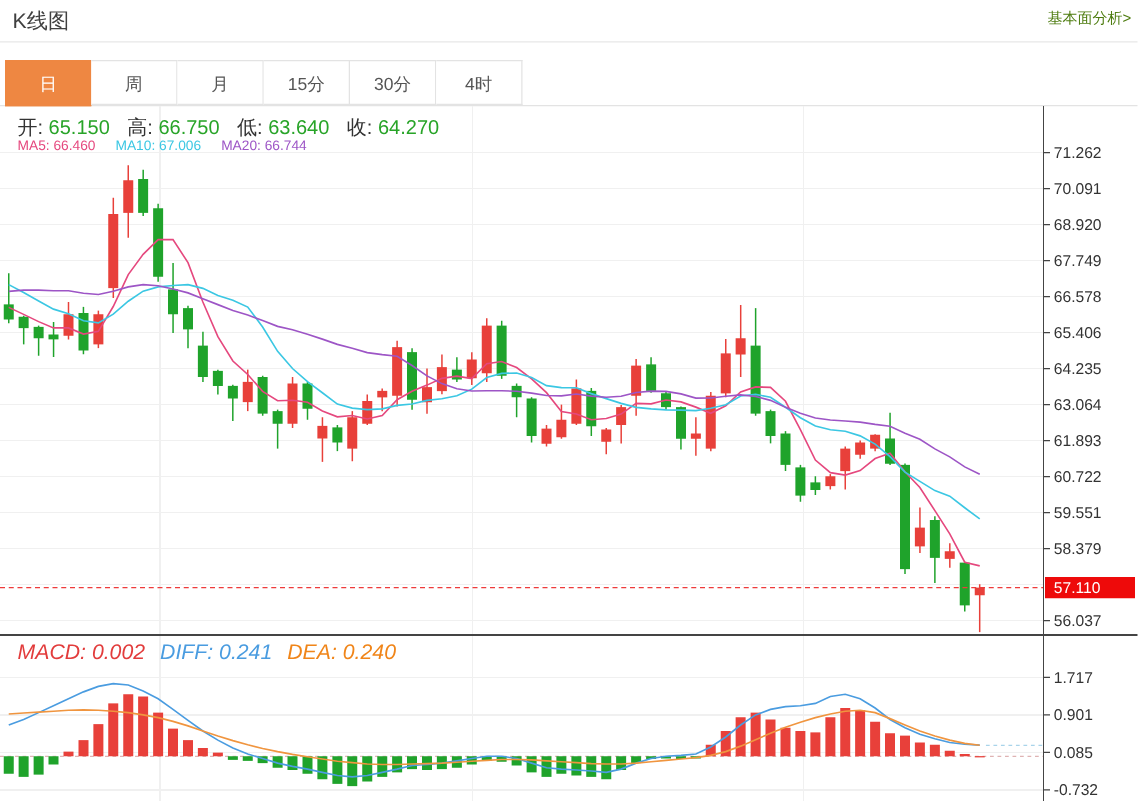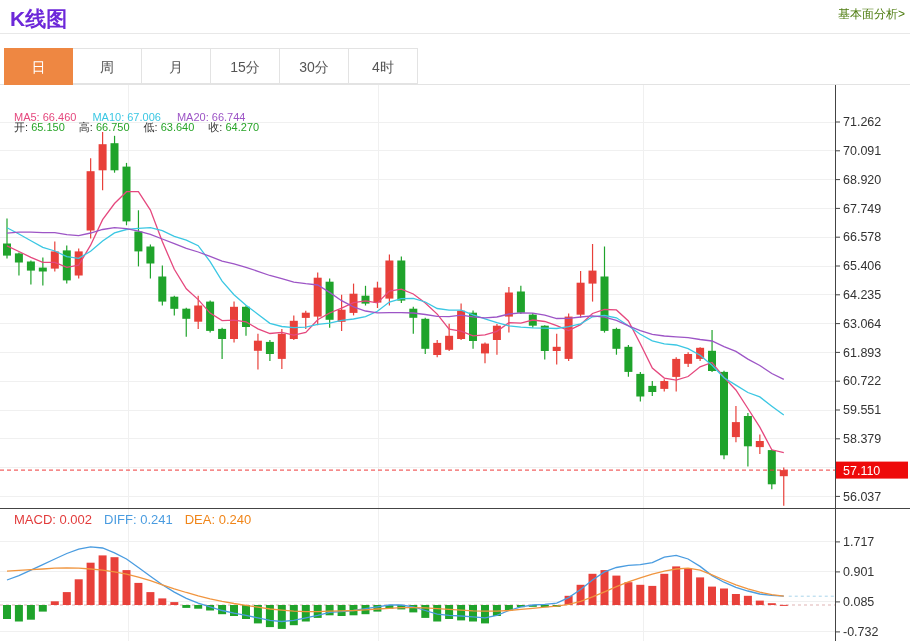--- a/index.html
+++ b/index.html
@@ -1,38 +1,38 @@
 <!DOCTYPE html>
 <html><head>
 <meta charset="utf-8">
 <style>
   html,body{margin:0;padding:0;}
   body{
     width:910px;height:641px;position:relative;overflow:hidden;
     background:#fff;font-family:"Liberation Sans","DejaVu Sans",sans-serif;
   }
-  .page-title{position:absolute;left:10px;top:5px;font-size:21px;font-weight:bold;color:#6d28d9;}
+  .page-title{position:absolute;left:10px;top:5px;font-size:17px;font-weight:normal;color:#404040;}
   .fund-link{position:absolute;right:5px;top:6px;font-size:12px;color:#4d7c0f;cursor:pointer;}
   .header-divider{position:absolute;left:0;top:33px;width:910px;height:1px;background:#e8e8e8;}
   .tabbar-underline{position:absolute;left:0;top:84px;width:910px;height:1px;background:#e3e3e3;}
   .tabbar{position:absolute;left:4px;top:48px;height:37px;display:flex;z-index:3;}
   .tab{
     width:69px;height:36px;line-height:36px;text-align:center;font-size:14px;color:#555;
     background:#fff;border-top:1px solid #e3e3e3;border-right:1px solid #e3e3e3;border-bottom:1px solid #e3e3e3;
     box-sizing:border-box;cursor:pointer;
   }
   .tab:first-child{border-left:1px solid #e3e3e3;}
   .tab.active{background:#ee8742;border-color:#ee8742;color:#fff;height:37px;line-height:37px;}
   .legend-row{position:absolute;z-index:2;white-space:nowrap;}
-  #ohlc-row{left:14px;top:92px;font-size:11px;color:#333;margin-top:28px;}
+  #ohlc-row{left:14px;top:92px;font-size:16px;color:#333;}
   #ohlc-row .lab{color:#333;}
   #ohlc-row .val{margin-right:14px;}
   #ma-row{left:14px;top:111px;font-size:11px;}
   #ma-row span{margin-right:16px;}
-  #macd-row{left:14px;top:512px;font-size:13px;}
+  #macd-row{left:14px;top:512px;font-size:17px;font-style:italic;}
   #macd-row span{margin-right:12px;}
   #chart-svg{position:absolute;left:0;top:0;z-index:1;}
 </style>
 </head>
 <body>
 
 <div class="page-title">K线图</div>
 <div class="fund-link">基本面分析&gt;</div>
 <div class="header-divider"></div>
 

